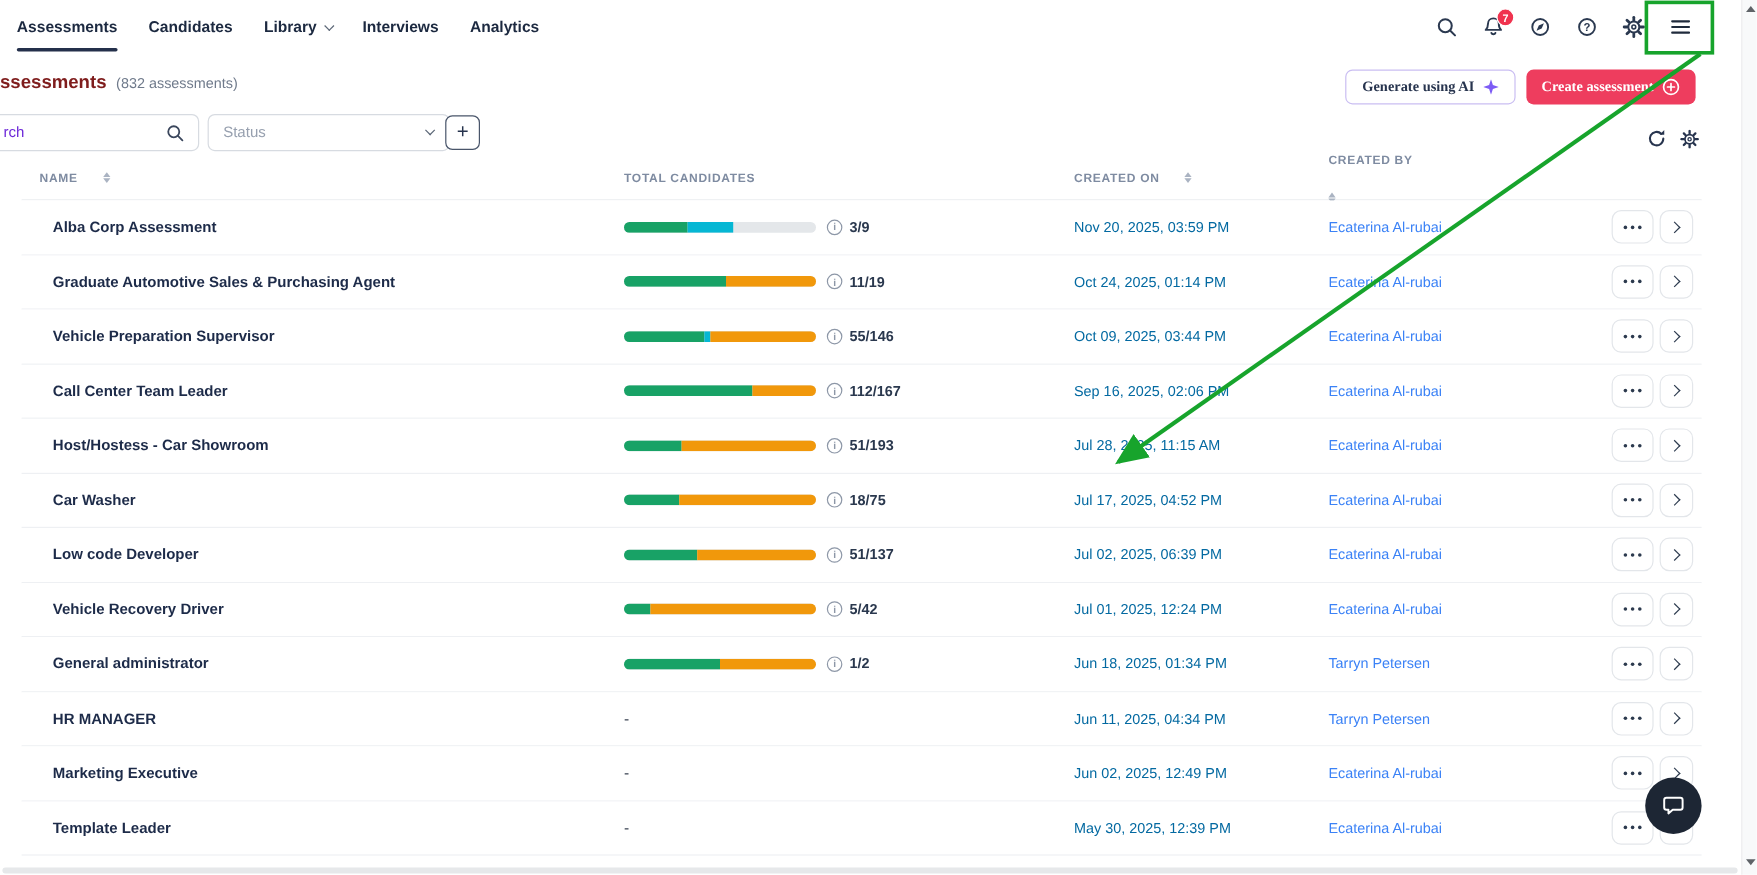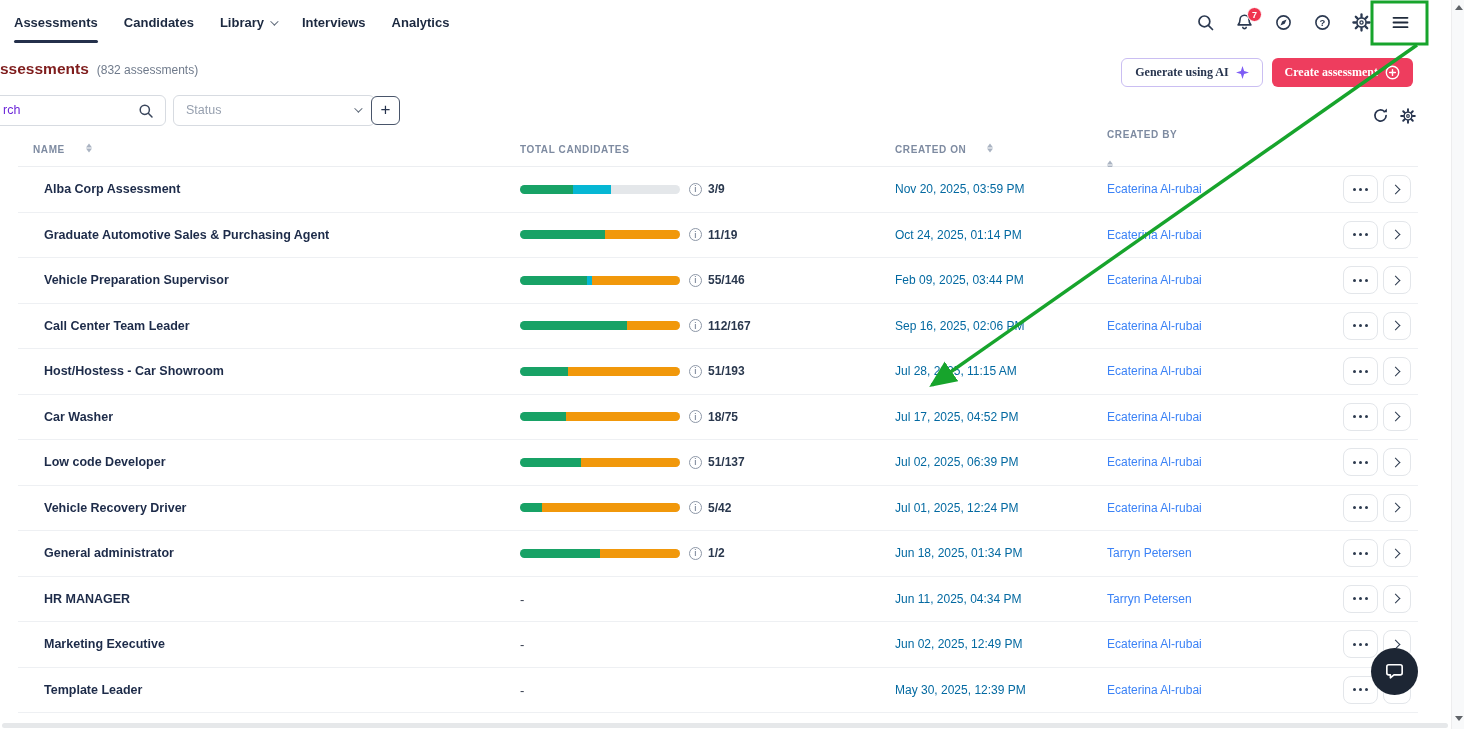--- a/index.html
+++ b/index.html
@@ -289,21 +289,21 @@
         <div class="cell-name">Vehicle Preparation Supervisor</div>
         <div class="cell-cand">
           <div class="pbar" style="background: rgb(228, 231, 234);">
             <div class="pseg" style="width: 42%; background: rgb(24, 162, 102);"></div>
             <div class="pseg" style="width: 3%; background: rgb(6, 183, 212);"></div>
             <div class="pseg" style="width: 55%; background: rgb(241, 152, 11);"></div>
           </div>
           <span class="info-icon">i</span>
           <span class="pcount">55/146</span>
         </div>
-        <div class="cell-created">Feb 09, 2025, 03:44 PM</div>
+        <div class="cell-created">Oct 09, 2025, 03:44 PM</div>
         <div class="cell-by">Ecaterina Al-rubai</div>
         <div class="cell-actions">
           <button class="dots-btn">
             <span class="dot"></span>
             <span class="dot"></span>
             <span class="dot"></span>
           </button>
           <button class="chev-btn">
             <span class="chev-right"></span>
           </button>

